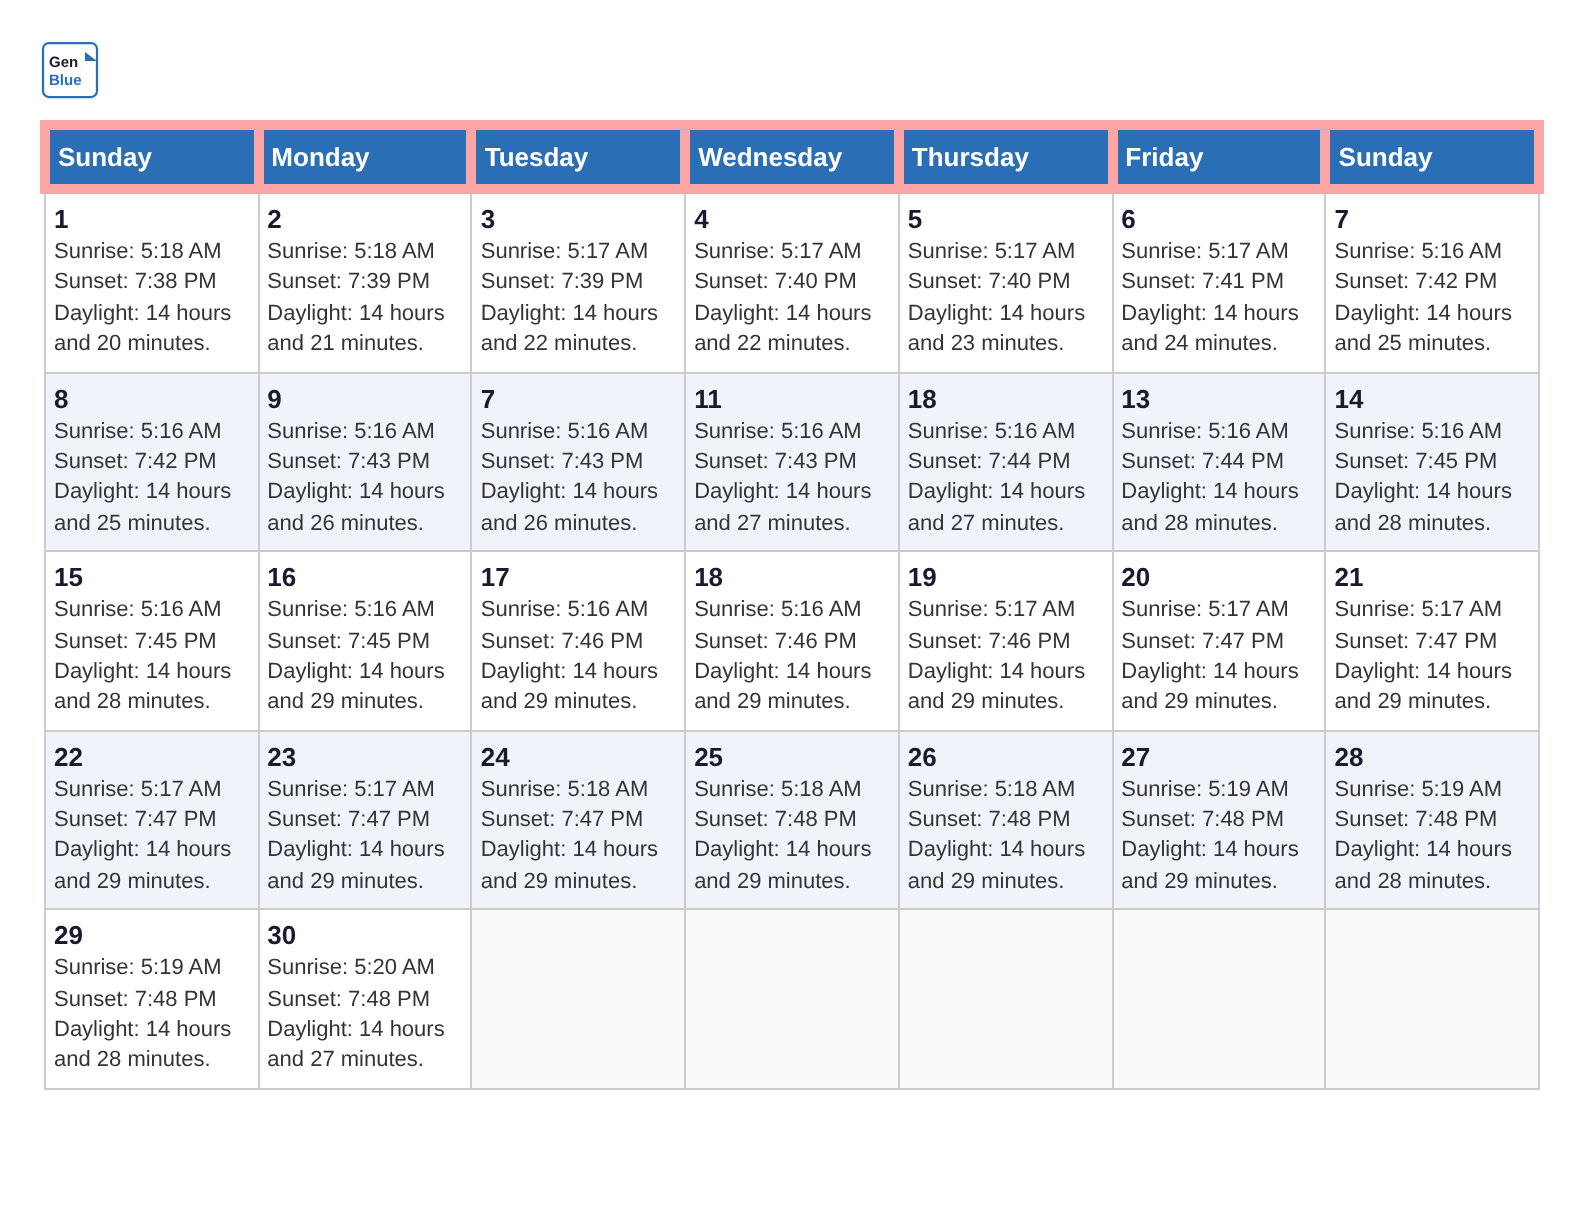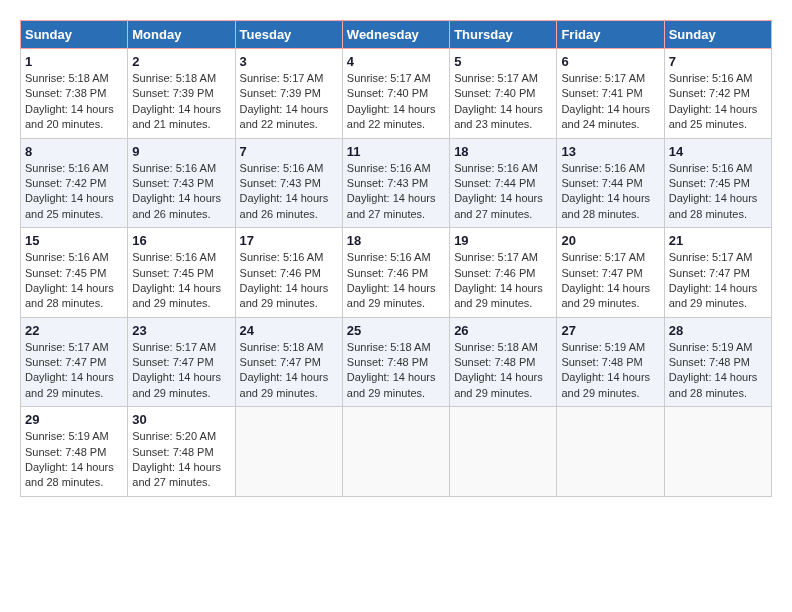--- a/index.html
+++ b/index.html
@@ -57,21 +57,21 @@
       border-collapse: collapse;
       font-size: 11px;
     }
     thead tr th {
       background: #2a6eb5;
       color: #fff;
       padding: 6px 4px;
       text-align: left;
       font-size: 13px;
       font-weight: bold;
-      border: 1px solid #fca5a5;
+      border: 5px solid #fca5a5;
     }
     tbody tr td {
       vertical-align: top;
       padding: 5px 4px;
       border: 1px solid #ccc;
       width: 107px;
       min-height: 80px;
       background: #fff;
     }
     tbody tr:nth-child(even) td {
@@ -90,20 +90,38 @@
       line-height: 1.4;
     }
     td.empty {
       background: #f9f9f9;
     }
   </style>
 </head>
 <body>
 
 <div>
+  <div class="header-area">
+    <div class="logo">
+      <svg class="logo-icon" viewBox="0 0 40 40">
+        <rect x="2" y="2" width="36" height="36" rx="4" fill="#fff" stroke="#2a6eb5" stroke-width="1.5"></rect>
+        <text x="6" y="18" font-size="10" font-weight="bold" fill="#1a1a2e" font-family="Arial">Gen</text>
+        <text x="6" y="30" font-size="10" font-weight="bold" fill="#2a6eb5" font-family="Arial">Blue</text>
+        <polygon points="30,8 38,14 30,14" fill="#2a6eb5"></polygon>
+      </svg>
+      <div class="logo-text">
+        <span class="logo-general"></span>
+        <span class="logo-blue"></span>
+      </div>
+    </div>
+    <div class="title-area">
+      <div class="cal-title"></div>
+      <div class="cal-subtitle"></div>
+    </div>
+  </div>
 
   <table>
     <thead>
       <tr>
       <th>Sunday</th>
           <th>Monday</th>
           <th>Tuesday</th>
           <th>Wednesday</th>
           <th>Thursday</th>
           <th>Friday</th>

